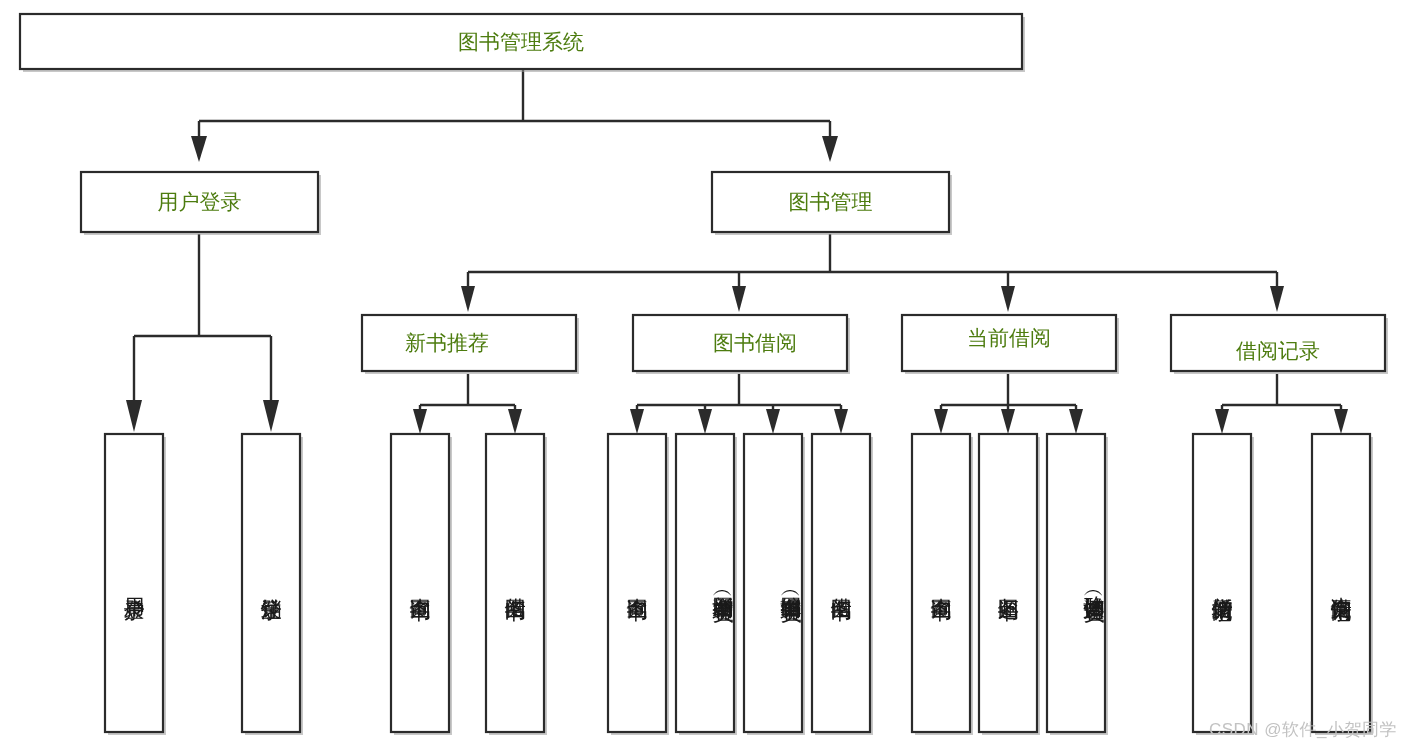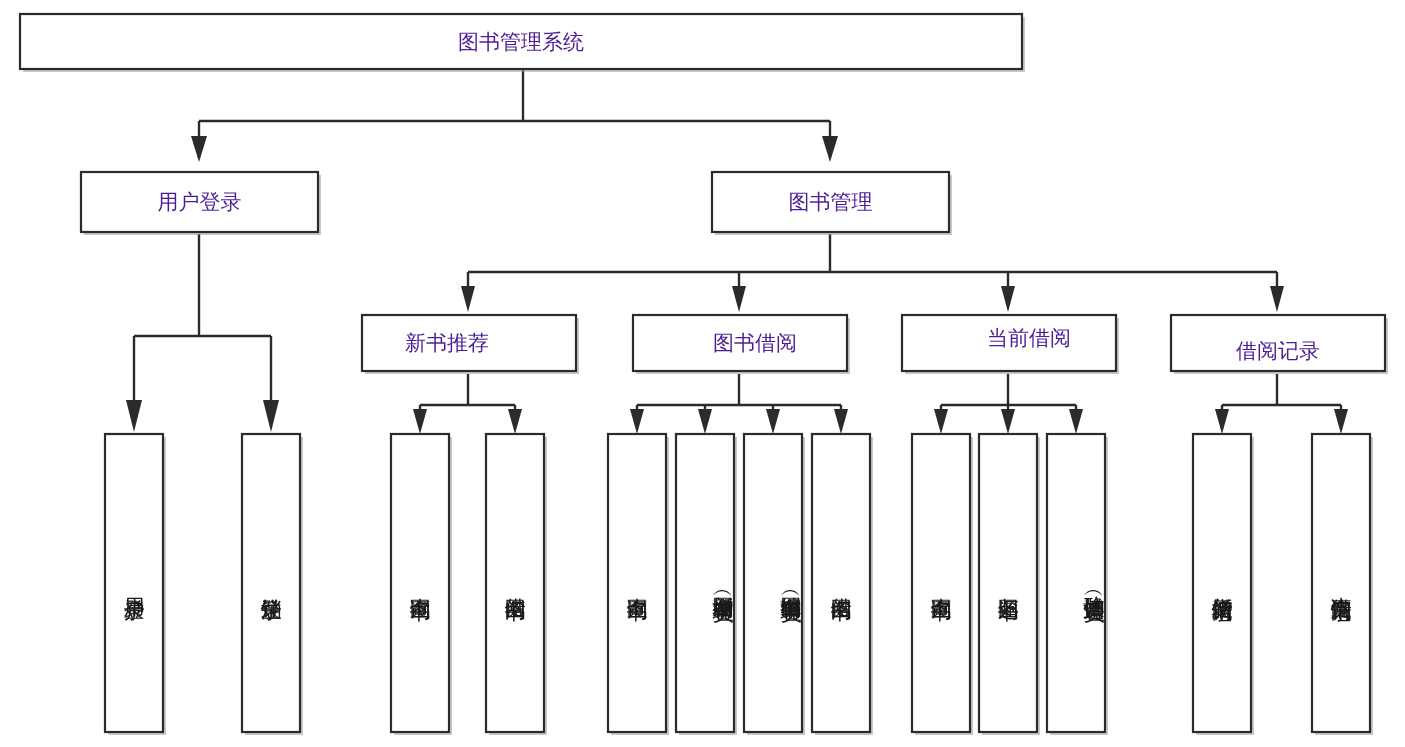--- a/index.html
+++ b/index.html
@@ -53,21 +53,21 @@
     letter-spacing: 1px;
     text-align: center;
     white-space: nowrap;
     pointer-events: none;
     user-select: none;
   }
   .label-h-abs {
     position: absolute;
     font-family: "Liberation Sans", "DejaVu Sans", sans-serif;
     font-size: 21px;
-    color: #4c1d95;
+    color: #4d7c0f;
     display: flex;
     align-items: center;
     justify-content: center;
     pointer-events: none;
     user-select: none;
     white-space: nowrap;
   }
   #watermark {
     position: absolute;
     right: 8px;
@@ -215,34 +215,35 @@
     </g>
   </svg>
 
   <div class="label-h-abs" style="left:20px; top:14px; width:1002px; height:55px;">图书管理系统</div>
 
   <div class="label-h-abs" style="left:81px; top:172px; width:237px; height:60px;">用户登录</div>
   <div class="label-h-abs" style="left:712px; top:172px; width:237px; height:60px;font-family:Liberation Mono, monospace;">图书管理</div>
 
   <div class="label-h-abs" style="left:362px; top:315px; width:170px; height:56px;">新书推荐</div>
   <div class="label-h-abs" style="left:648px; top:315px; width:214px; height:56px;">图书借阅</div>
-  <div class="label-h-abs" style="left:922px; top:315px; width:214px; height:46px;text-align:center;">当前借阅</div>
+  <div class="label-h-abs" style="left:902px; top:315px; width:214px; height:46px;text-align:center;">当前借阅</div>
   <div class="label-h-abs" style="left:1171px; top:315px; width:214px; height:72px;">借阅记录</div>
 
   <div class="label-vert" style="left:105px; top:434px; width:58px; height:298px; display:flex; align-items:center; justify-content:center;">用户登录</div>
   <div class="label-vert" style="left:242px; top:434px; width:58px; height:298px; display:flex; align-items:center; justify-content:center;">注销登录</div>
 
   <div class="label-vert" style="left:391px; top:434px; width:58px; height:298px; display:flex; align-items:center; justify-content:center;">查询图书</div>
   <div class="label-vert" style="left:486px; top:434px; width:58px; height:298px; display:flex; align-items:center; justify-content:center;">借阅图书</div>
 
   <div class="label-vert" style="left:608px; top:434px; width:58px; height:298px; display:flex; align-items:center; justify-content:center;">查询图书</div>
   <div class="label-vert" style="left:676px; top:434px; width:58px; height:298px; display:flex; align-items:flex-start; justify-content:center;">新增图书（管理员）</div>
   <div class="label-vert" style="left:744px; top:434px; width:58px; height:298px; display:flex; align-items:flex-start; justify-content:center;">编辑图书（管理员）</div>
   <div class="label-vert" style="left:812px; top:434px; width:58px; height:298px; display:flex; align-items:center; justify-content:center;">借阅图书</div>
 
   <div class="label-vert" style="left:912px; top:434px; width:58px; height:298px; display:flex; align-items:center; justify-content:center;">查询图书</div>
   <div class="label-vert" style="left:979px; top:434px; width:58px; height:298px; display:flex; align-items:center; justify-content:center;">归还图书</div>
   <div class="label-vert" style="left:1047px; top:434px; width:58px; height:298px; display:flex; align-items:flex-start; justify-content:center;">确认归还（管理员）</div>
 
   <div class="label-vert" style="left:1193px; top:434px; width:58px; height:298px; display:flex; align-items:center; justify-content:center;">新增借阅记录</div>
   <div class="label-vert" style="left:1312px; top:434px; width:58px; height:298px; display:flex; align-items:center; justify-content:center;">查询借阅记录</div>
 
+  <div id="watermark">CSDN @软件_小贺同学</div>
 </div>
 
 </body></html>

